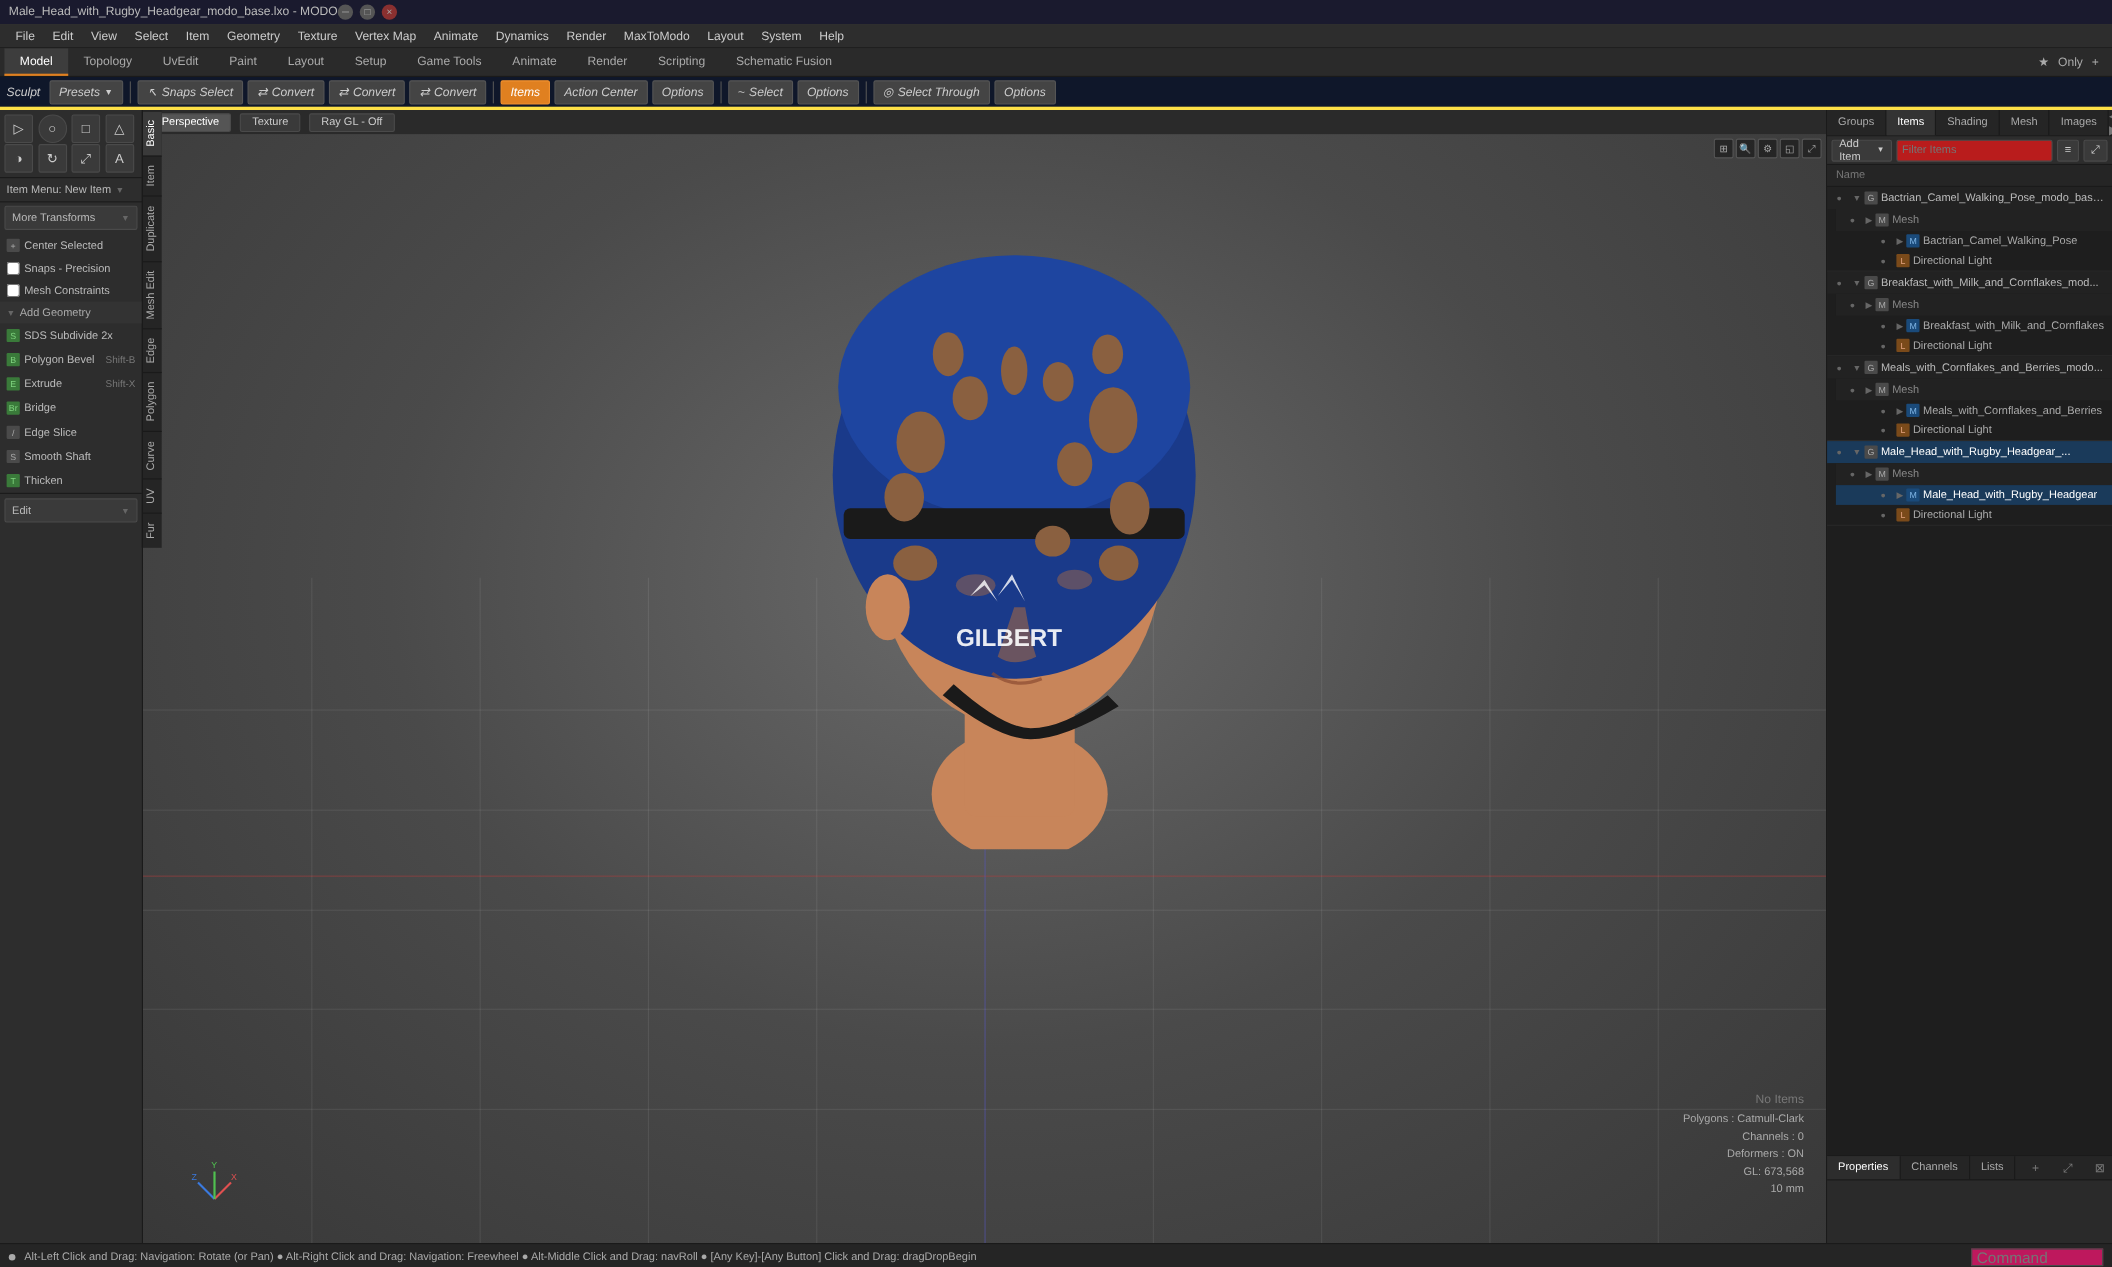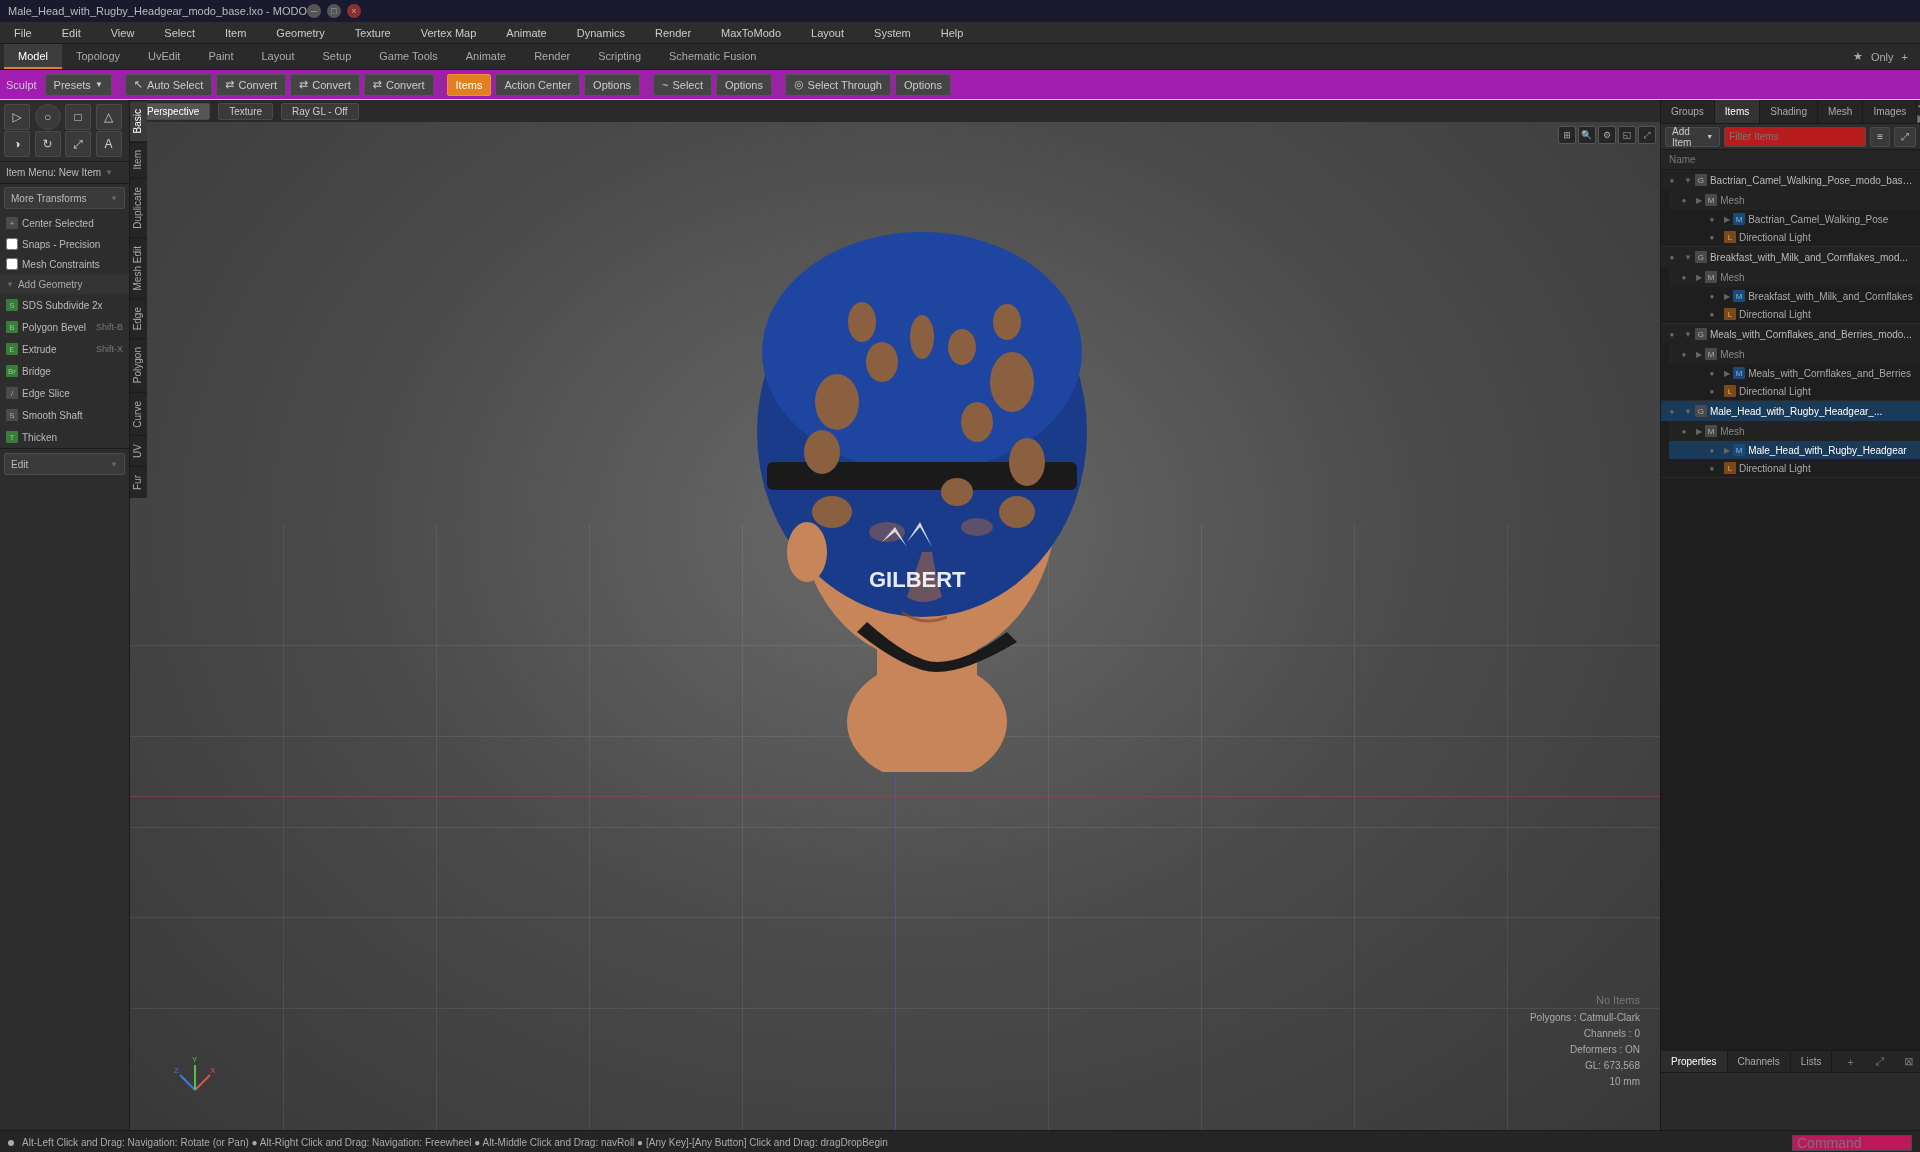--- a/index.html
+++ b/index.html
@@ -34,21 +34,21 @@
       color: #aaa;
     }
 
     
     #menu-bar {
       height: 22px;
       background: #2d2d2d;
       display: flex;
       align-items: center;
       padding: 0 6px;
-      gap: 14px;
+      gap: 0;
       border-bottom: 1px solid #1a1a1a;
     }
     .menu-item {
       padding: 2px 8px;
       color: #ccc;
       cursor: pointer;
       font-size: 11px;
       border-radius: 2px;
     }
 
@@ -81,26 +81,27 @@
       display: flex;
       align-items: center;
       gap: 8px;
       color: #aaa;
       padding-right: 8px;
     }
 
     
     #sculpt-bar {
       height: 30px;
-      background: #a21caf;
+      background: #0f172a;
       display: flex;
       align-items: center;
       padding: 0 6px;
       gap: 4px;
-      border-bottom: 1px solid #fde047;
+      border-bottom: 3px solid #fde047;
+      font-style: italic;
     }
     .sculpt-label {
       color: #ccc;
       font-size: 11px;
       margin-right: 4px;
     }
     .sculpt-btn {
       height: 22px;
       padding: 0 8px;
       background: #444;
@@ -646,21 +647,21 @@
 
 <div id="sculpt-bar">
   <span class="sculpt-label">Sculpt</span>
   <div class="sculpt-btn">
     <span>Presets</span>
     <span style="font-size:8px;">▼</span>
   </div>
   <div class="sculpt-separator"></div>
   <div class="sculpt-btn">
     <span>↖</span>
-    <span>Auto Select</span>
+    <span>Snaps Select</span>
   </div>
   <div class="sculpt-btn">
     <span>⇄</span>
     <span>Convert</span>
   </div>
   <div class="sculpt-btn">
     <span>⇄</span>
     <span>Convert</span>
   </div>
   <div class="sculpt-btn">

